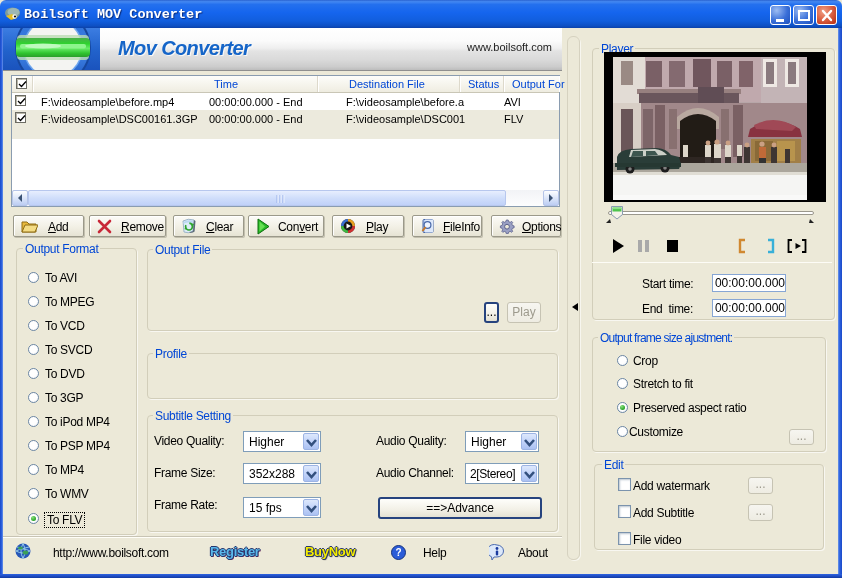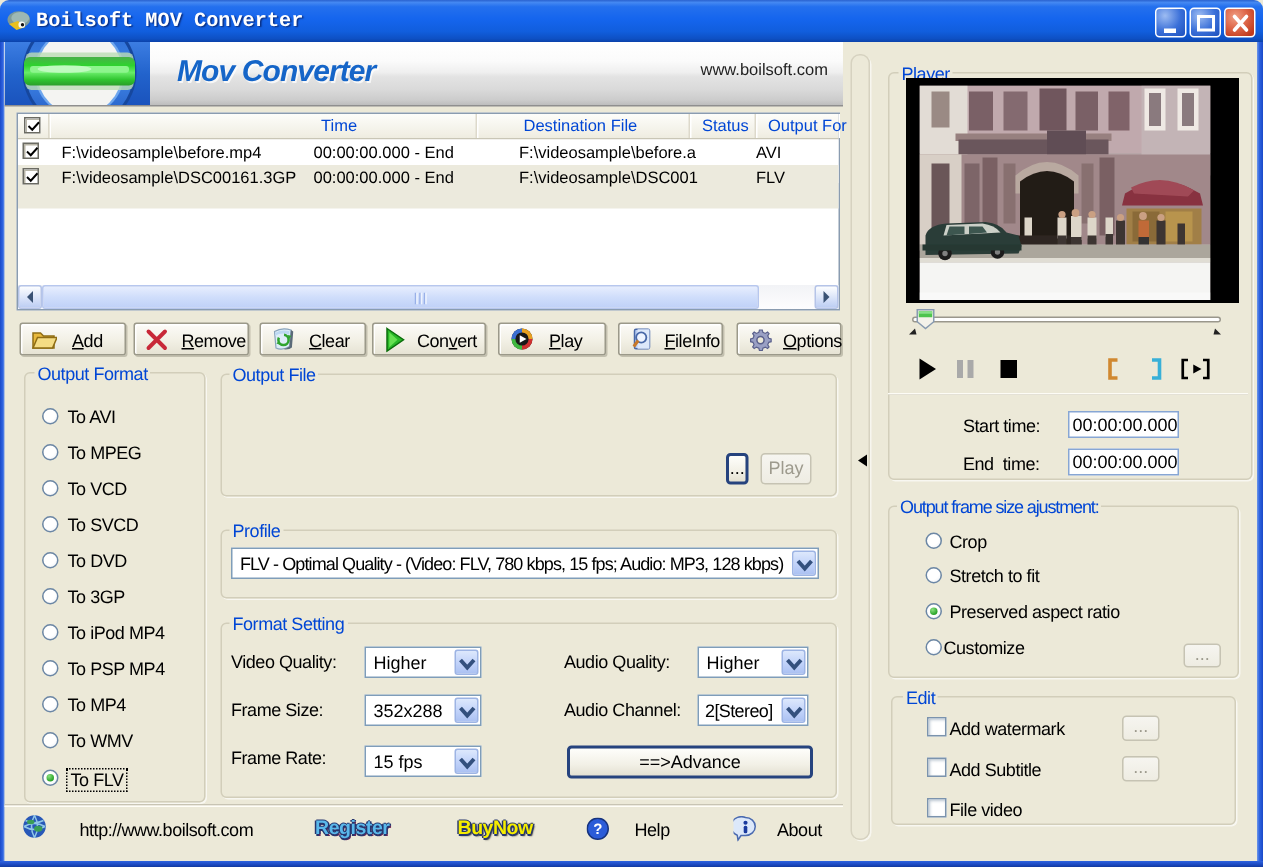--- a/index.html
+++ b/index.html
@@ -285,32 +285,24 @@
   </div>
 
   <div class="grp" style="left:147px;top:249px;width:411px;height:82px">
     <b style="left:5px">Output File</b>
     <div class="xpb def" style="left:336px;top:52px;width:15px;height:21px;line-height:17px">...</div>
     <div class="xpb dis" style="left:359px;top:52px;width:34px;height:21px;line-height:19px">Play</div>
   </div>
 
   <div class="grp" style="left:147px;top:353px;width:411px;height:46px">
     <b style="left:5px">Profile</b>
-    <div class="combo" style="left:6px;top:11px;width:392px;height:21px">
-        <span style="letter-spacing:-.6px">FLV - Optimal Quality - (Video: FLV, 780 kbps, 15 fps;  Audio: MP3, 128 kbps)</span>
-      <div class="cbtn">
-          <svg width="13" height="11" viewBox="0 0 13 11">
-            <path d="M2 3 L6.5 8 L11 3" stroke="#33507e" stroke-width="2.6" fill="none"></path>
-          </svg>
-        </div>
-    </div>
   </div>
 
   <div class="grp" style="left:147px;top:415px;width:411px;height:117px">
-    <b style="left:5px">Format Setting</b>
+    <b style="left:5px">Subtitle Setting</b>
     <span class="lab" style="left:6px;top:18px">Video Quality:</span>
     <span class="lab" style="left:6px;top:50px">Frame Size:</span>
     <span class="lab" style="left:6px;top:82px">Frame Rate:</span>
     <span class="lab" style="left:228px;top:18px">Audio Quality:</span>
     <span class="lab" style="left:228px;top:50px">Audio Channel:</span>
     <div class="combo" style="left:95px;top:15px;width:78px;height:21px">
         <span>Higher</span>
         <div class="cbtn">
           <svg width="13" height="11" viewBox="0 0 13 11">
             <path d="M2 3 L6.5 8 L11 3" stroke="#33507e" stroke-width="2.6" fill="none"></path>

